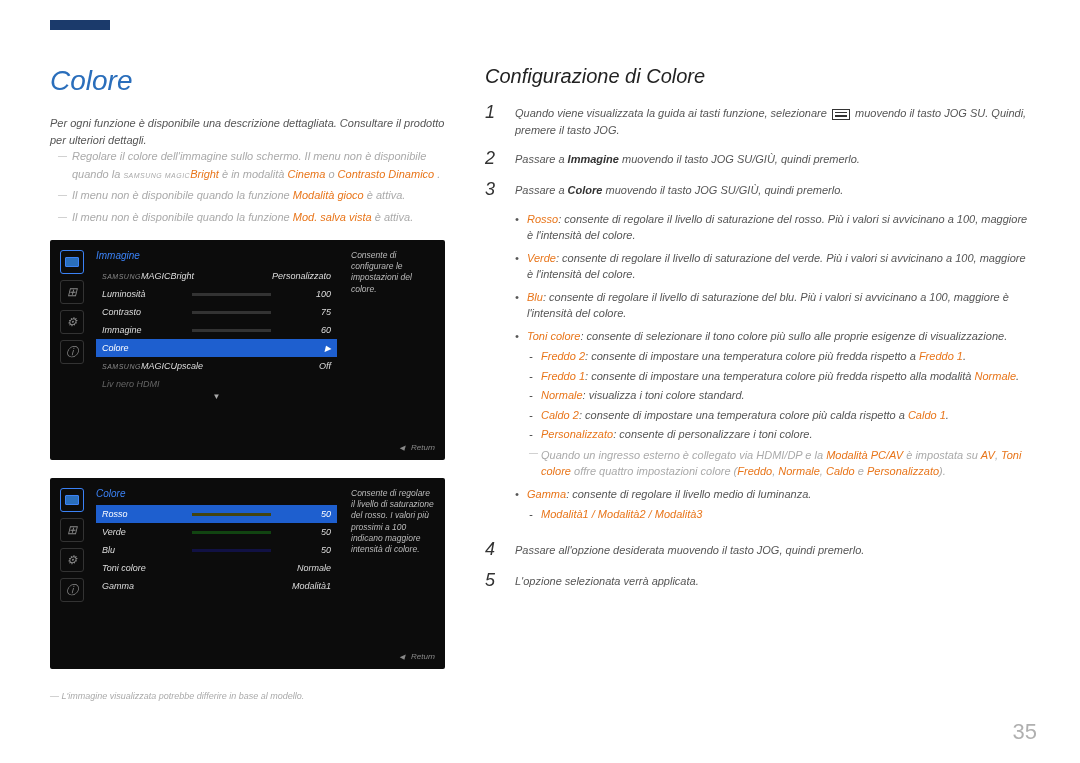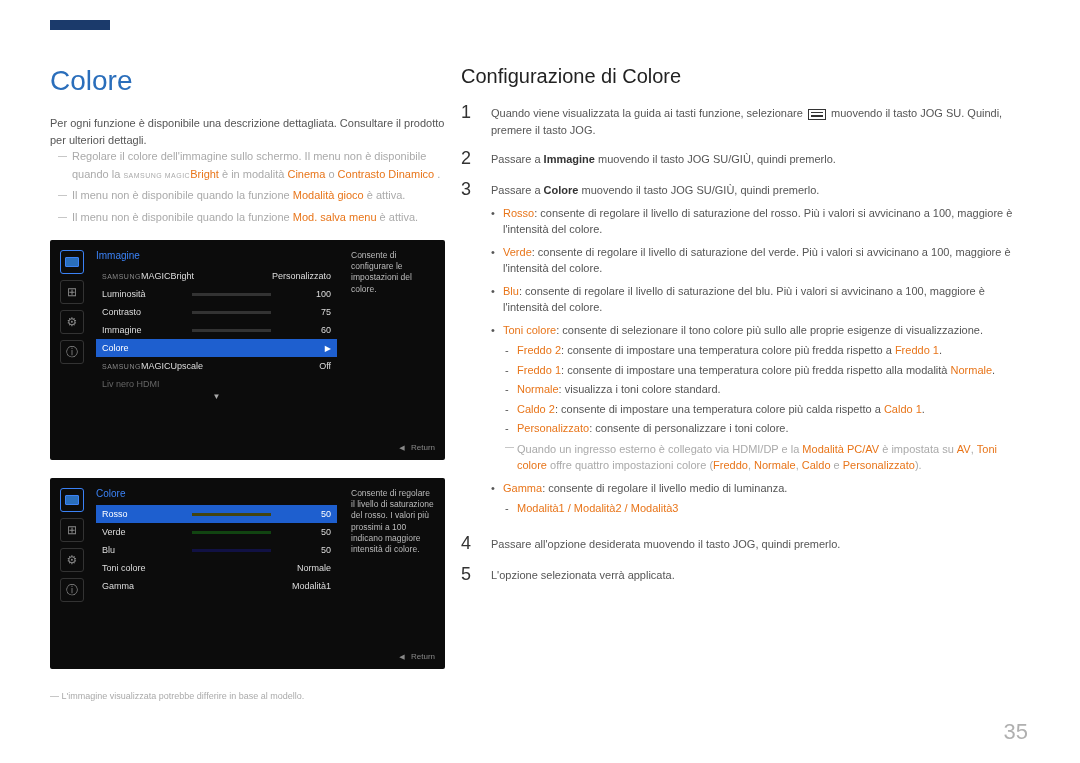--- a/index.html
+++ b/index.html
@@ -12,21 +12,21 @@
     padding: 35px 50px 20px 50px;
     position: relative;
     font-size: 11px;
   }
   .top-bar {
     position: absolute;
     top: 20px; left: 50px;
     width: 60px; height: 10px;
     background: #1b3a6b;
   }
-  .columns { display: flex; gap: 16px; margin-top: 30px; }
+  .columns { display: flex; gap: 40px; margin-top: 30px; font-style: italic; }
   .left-col { width: 395px; flex-shrink: 0; }
   .right-col { flex: 1; }
   h1.main-title { font-size: 28px; font-weight: 500; color: #2a6ebb; margin-bottom: 18px; }
   h2.section-title { font-size: 20px; font-weight: 500; color: #222; margin-bottom: 14px; }
   .intro { color: #555; line-height: 1.5; margin-bottom: 0; }
   .dash-list { list-style: none; margin-left: 8px; margin-bottom: 14px; }
   .dash-list li { position: relative; padding-left: 14px; color: #aaa; line-height: 1.6; margin-bottom: 4px; }
   .dash-list li::before { content: "―"; position: absolute; left: 0; color: #aaa; font-size: 9px; top: 1px; }
   .orange { color: #e8751a; font-weight: 500; }
   .magic { font-size: 7px; letter-spacing: 0.5px; color: #aaa; }
@@ -82,30 +82,30 @@
   .menu-icon {
     display: inline-block; width: 18px; height: 11px; vertical-align: middle;
     border: 1.5px solid #333; position: relative; margin: 0 2px;
   }
   .menu-icon::before, .menu-icon::after {
     content: ""; position: absolute; left: 2px; right: 2px; height: 1.5px; background: #333;
   }
   .menu-icon::before { top: 2px; }
   .menu-icon::after { bottom: 2px; }
   .bold { font-weight: 600; color: #333; }
-  .bullets { list-style: none; margin-top: 6px; }
+  .bullets { list-style: none; margin-top: 12px; }
   .bullets > li { position: relative; padding-left: 12px; margin-bottom: 6px; line-height: 1.5; }
   .bullets > li::before { content: "•"; position: absolute; left: 0; top: 0; }
   .sub-dash { list-style: none; margin-top: 4px; }
   .sub-dash > li { position: relative; padding-left: 14px; margin-bottom: 3px; line-height: 1.5; }
   .sub-dash > li::before { content: "-"; position: absolute; left: 2px; }
   .sub-dash.gray > li { color: #aaa; }
   .sub-dash.gray > li::before { content: "―"; font-size:9px; }
   .page-num {
-    position: absolute; bottom: 18px; right: 52px;
+    position: absolute; bottom: 18px; right: 43px;
     font-size: 22px; color: #b0b0b0; font-weight: 300;
   }
 </style>
 </head>
 <body>
 
 <div class="top-bar"></div>
 
 <div class="columns">
 
@@ -123,21 +123,21 @@
         <span class="orange">Contrasto Dinamico</span>
         <span>.</span>
       </li>
       <li>
         <span>Il menu non è disponibile quando la funzione </span>
         <span class="orange">Modalità gioco</span>
         <span> è attiva.</span>
       </li>
       <li>
         <span>Il menu non è disponibile quando la funzione </span>
-        <span class="orange">Mod. salva menu</span>
+        <span class="orange">Mod. salva vista</span>
         <span> è attiva.</span>
       </li>
     </ul>
 
     <div class="osd">
       <div class="osd-inner">
         <div class="osd-nav">
           <div class="osd-nav-item active">
               <span class="mini-screen"></span>
             </div>

